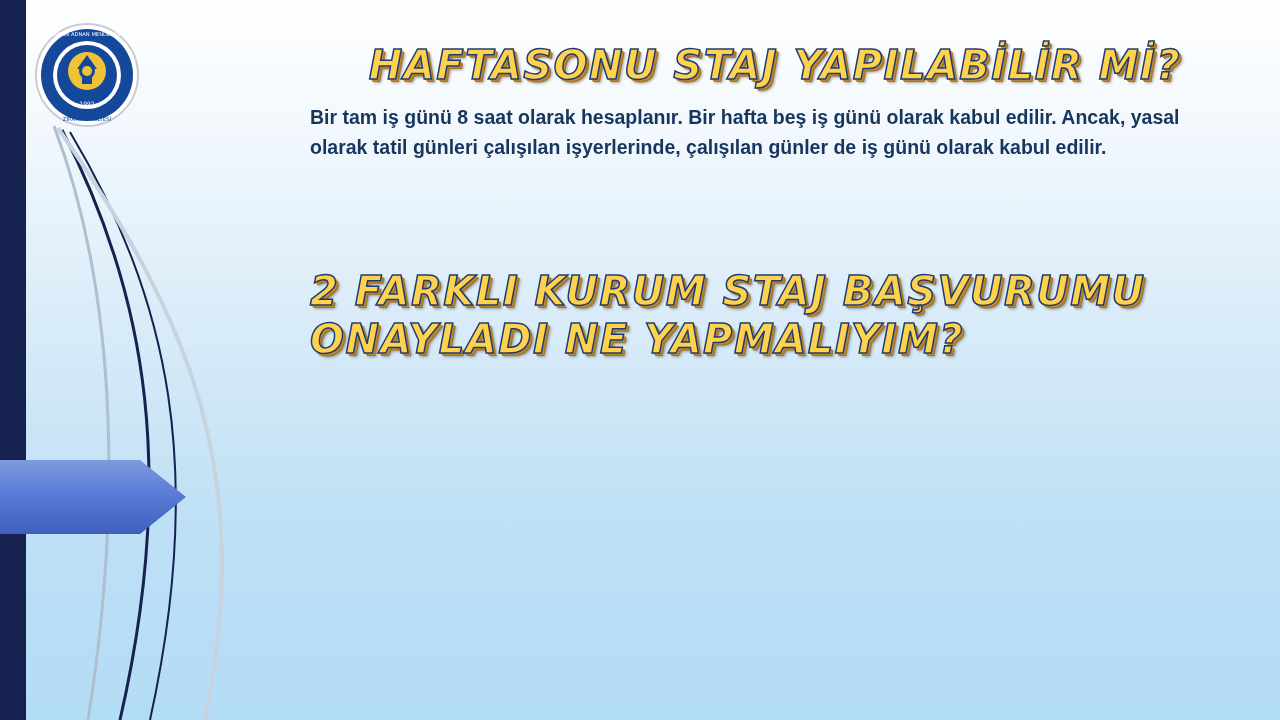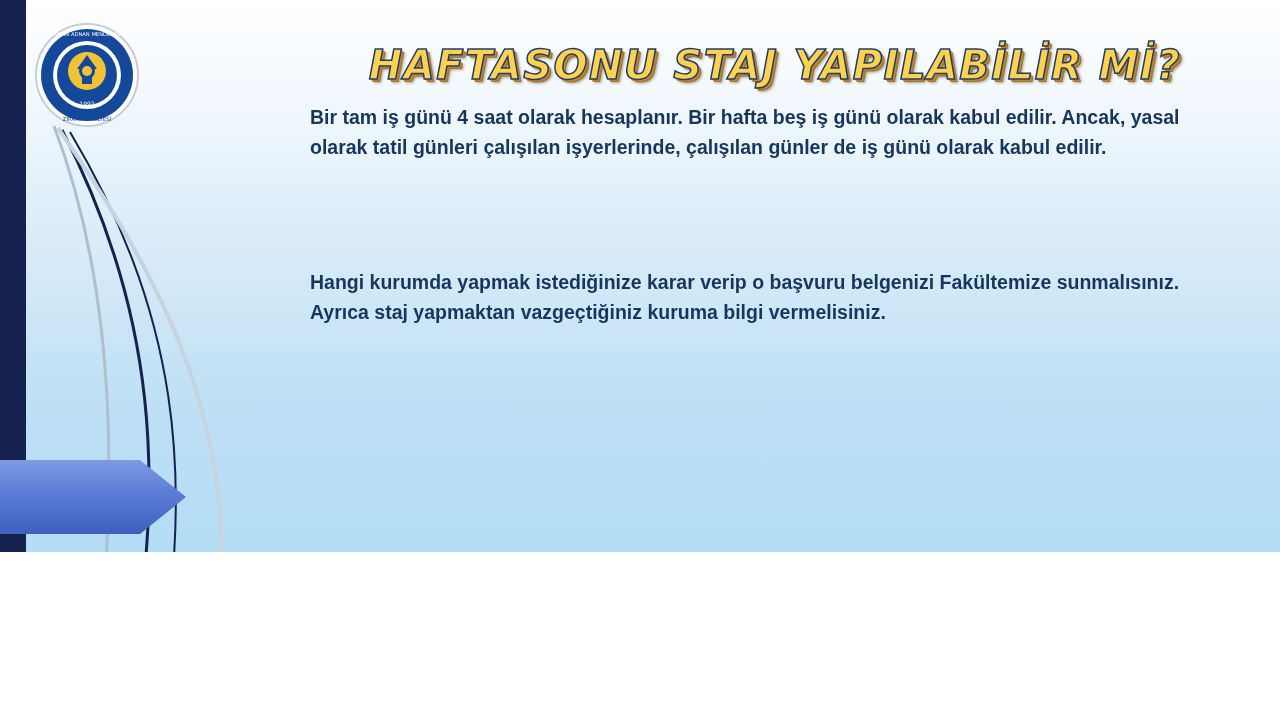--- a/index.html
+++ b/index.html
@@ -8,21 +8,21 @@
   }
   body {
     width: 1280px;
     height: 720px;
     overflow: hidden;
     font-family: "Liberation Sans", sans-serif;
   }
   .slide {
     position: relative;
     width: 1280px;
-    height: 552px;
+    height: 720px;
     background: linear-gradient(to bottom, #ffffff 0%, #f2f8fd 18%, #d6eaf8 48%, #bfe0f5 72%, #b3dcf5 100%);
     overflow: hidden;
   }
   
   .left-band {
     position: absolute;
     left: 0;
     top: 0;
     width: 26px;
     height: 720px;
@@ -139,24 +139,24 @@
     <circle cx="53" cy="49" r="5" fill="#f2c236"></circle>
     <text x="53" y="84" font-size="6" fill="#ffffff" text-anchor="middle" font-family="DejaVu Sans, sans-serif">1992</text>
     <text x="53" y="14" font-size="5.2" fill="#ffffff" text-anchor="middle" font-family="DejaVu Sans, sans-serif">AYDIN ADNAN MENDERES</text>
     <text x="53" y="99" font-size="5.4" fill="#14489b" text-anchor="middle" font-family="DejaVu Sans, sans-serif">ZİRAAT FAKÜLTESİ</text>
   </svg>
 
   <div class="content">
 
     <h1 class="wordart heading-1">HAFTASONU STAJ YAPILABİLİR Mİ?</h1>
 
-    <p class="para para-bold-navy">Bir tam iş günü 4 saat olarak hesaplanır. Bir hafta beş iş günü olarak kabul edilir. Ancak, yasal olarak tatil günleri çalışılan işyerlerinde, çalışılan günler de iş günü olarak kabul edilir.</p>
+    <p class="para para-bold-navy">Bir tam iş günü 8 saat olarak hesaplanır. Bir hafta beş iş günü olarak kabul edilir. Ancak, yasal olarak tatil günleri çalışılan işyerlerinde, çalışılan günler de iş günü olarak kabul edilir.</p>
 
     <div class="block-gap-a"></div>
 
 
     <div class="block-gap-b"></div>
 
+    <h1 class="wordart heading-2">2 FARKLI KURUM STAJ BAŞVURUMU ONAYLADI NE YAPMALIYIM?</h1>
 
-    <p class="para para-bold-navy">Hangi kurumda yapmak istediğinize karar verip o başvuru belgenizi Fakültemize sunmalısınız. Ayrıca staj yapmaktan vazgeçtiğiniz kuruma bilgi vermelisiniz.</p>
 
   </div>
 </div>
 
 </body></html>

